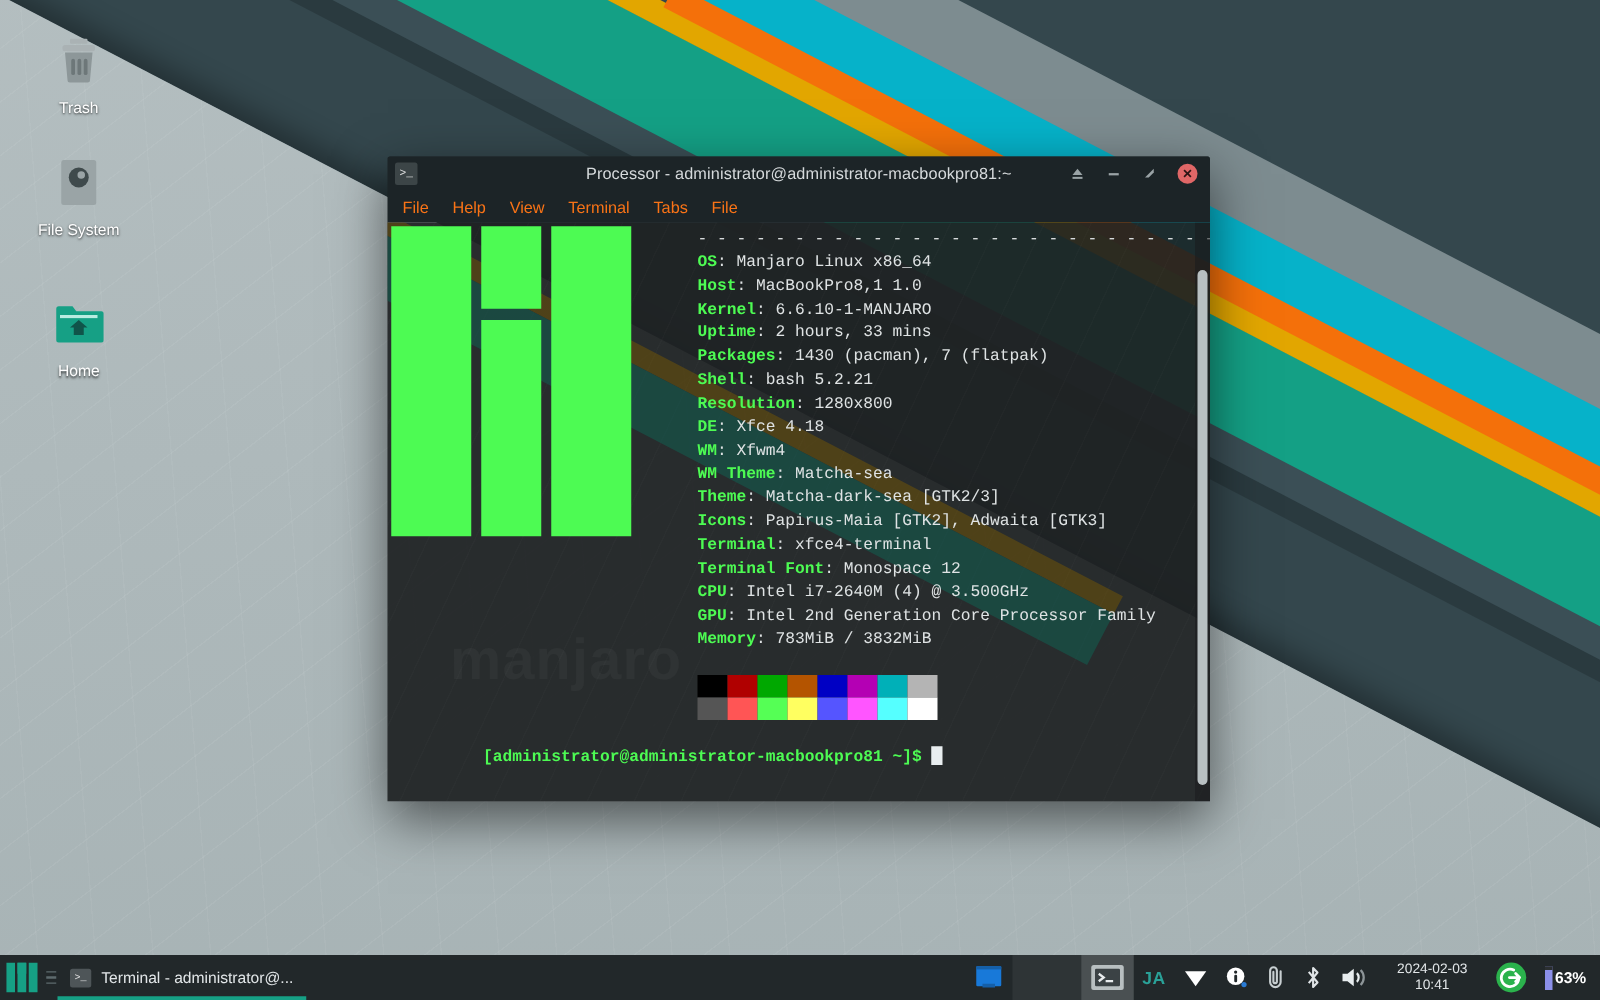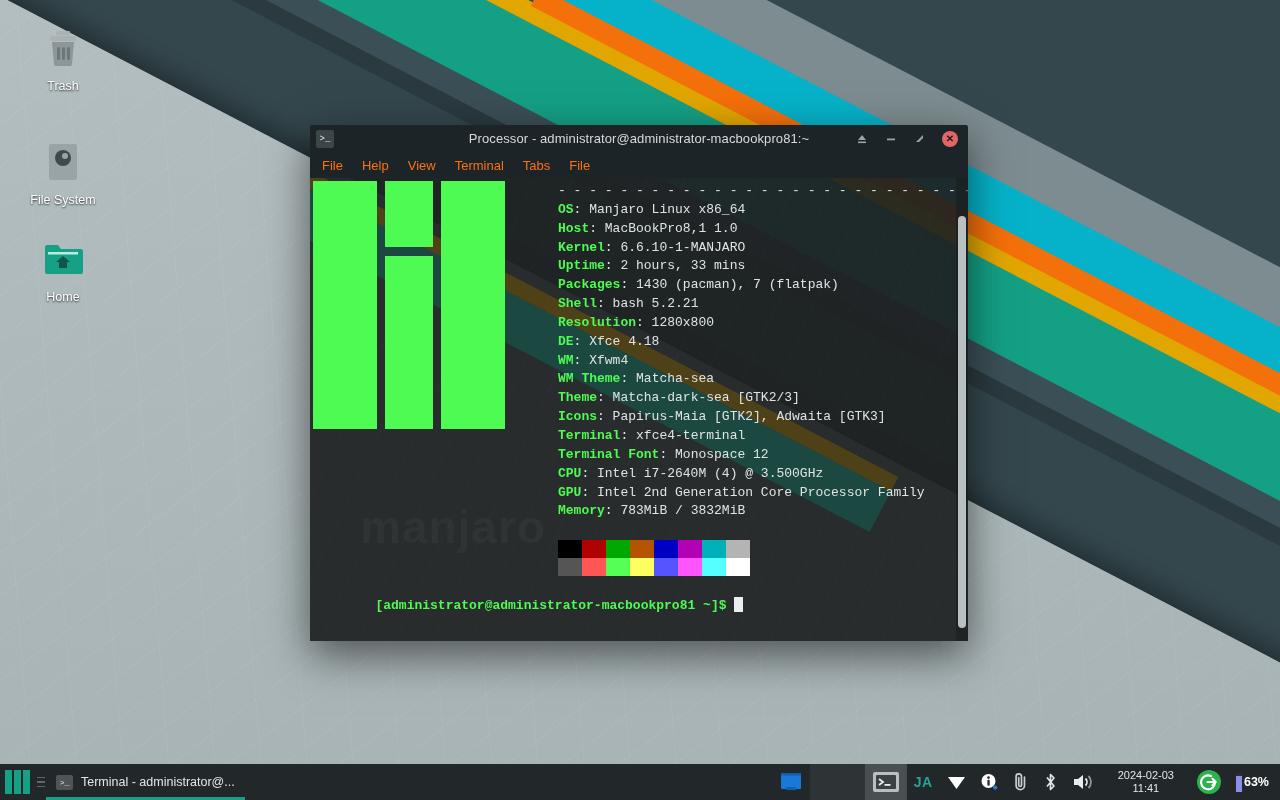--- a/index.html
+++ b/index.html
@@ -140,21 +140,21 @@
   }
   #term-text .k { color: #4dfb53; font-weight: bold; }
   #term-text .sep { color: #dfe3e4; letter-spacing: 0; }
   #term-text .row { height: 18.85px; }
 
   #palette { position: absolute; left: 248px; top: 362px; }
   #palette .prow { display: flex; height: 18px; }
   #palette .sw { width: 24px; height: 18px; }
 
   #promptline {
-    position: absolute; left: 3px; bottom: 6px;
+    position: absolute; left: 14px; bottom: 6px;
     font-family: "Liberation Mono", "DejaVu Sans Mono", monospace;
     font-size: 13px; font-weight: bold; color: #4dfb53;
     white-space: pre;
   }
   #cursor { display:inline-block; width:9px; height:15px; background:#e9eef0; vertical-align:-3px; }
 
   #scrollbar {
     position: absolute; right: 0; top: 0; width: 12px; height: 100%;
     background: rgba(25,28,29,0.55);
   }
@@ -226,21 +226,21 @@
         <rect x="4" y="7" width="26" height="5" rx="2" fill="#aab2b4"></rect>
         <path d="M6 13 h22 l-2 22 a2 2 0 0 1 -2 2 h-14 a2 2 0 0 1 -2 -2 z" fill="#8d9799"></path>
         <rect x="11" y="18" width="3" height="13" rx="1.5" fill="#6d7779"></rect>
         <rect x="16" y="18" width="3" height="13" rx="1.5" fill="#6d7779"></rect>
         <rect x="21" y="18" width="3" height="13" rx="1.5" fill="#6d7779"></rect>
       </svg>
     </span>
     <span class="lbl">Trash</span>
   </div>
 
-  <div class="desk-icon" style="left:16px; top:136px;">
+  <div class="desk-icon" style="left:16px; top:120px;">
     <span class="glyph">
       <svg width="30" height="38" viewBox="0 0 30 38">
         <rect x="1" y="1" width="28" height="36" rx="2" fill="#9aa4a6"></rect>
         <circle cx="15" cy="15" r="8" fill="#3f4a4c"></circle>
         <circle cx="17" cy="13" r="3" fill="#9aa4a6"></circle>
       </svg>
     </span>
     <span class="lbl">File System</span>
   </div>
 
@@ -420,21 +420,21 @@
         <svg width="24" height="20" viewBox="0 0 24 20">
           <path d="M2 7 h4 L11 3 v14 L6 13 H2 Z" fill="#e7ecee"></path>
           <path d="M13.5 6.5 a5 5 0 0 1 0 7" stroke="#e7ecee" stroke-width="1.8" fill="none"></path>
           <path d="M16.5 4 a8.5 8.5 0 0 1 0 12" stroke="#8d9598" stroke-width="1.8" fill="none"></path>
         </svg>
       </div>
 
       <div class="tray-btn">
         <div class="clock">
           <div>2024-02-03</div>
-          <div>11:41</div>
+          <div>10:41</div>
         </div>
       </div>
 
       <div class="tray-btn">
         <svg width="26" height="26" viewBox="0 0 26 26">
           <circle cx="13" cy="13" r="12" fill="#2bb24c"></circle>
           <path d="M15 7 a7 7 0 1 0 4 6" stroke="#ffffff" stroke-width="2.2" fill="none" stroke-linecap="round"></path>
           <path d="M11.5 13 h8 m-3 -3.2 l3.2 3.2 l-3.2 3.2" stroke="#ffffff" stroke-width="2.2" fill="none" stroke-linecap="round" stroke-linejoin="round"></path>
         </svg>
       </div>

